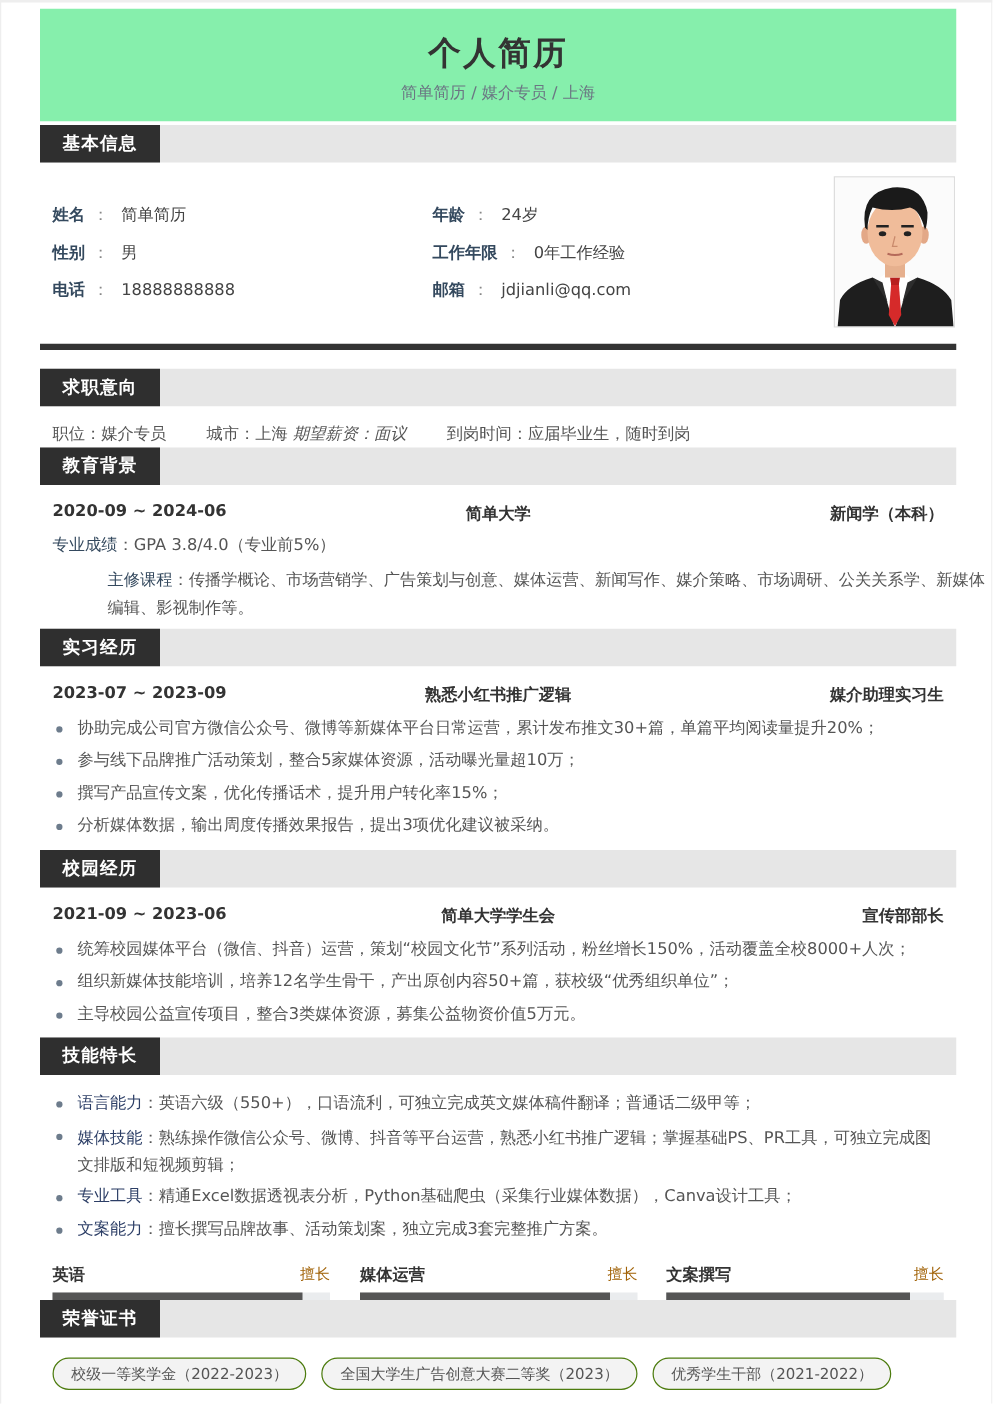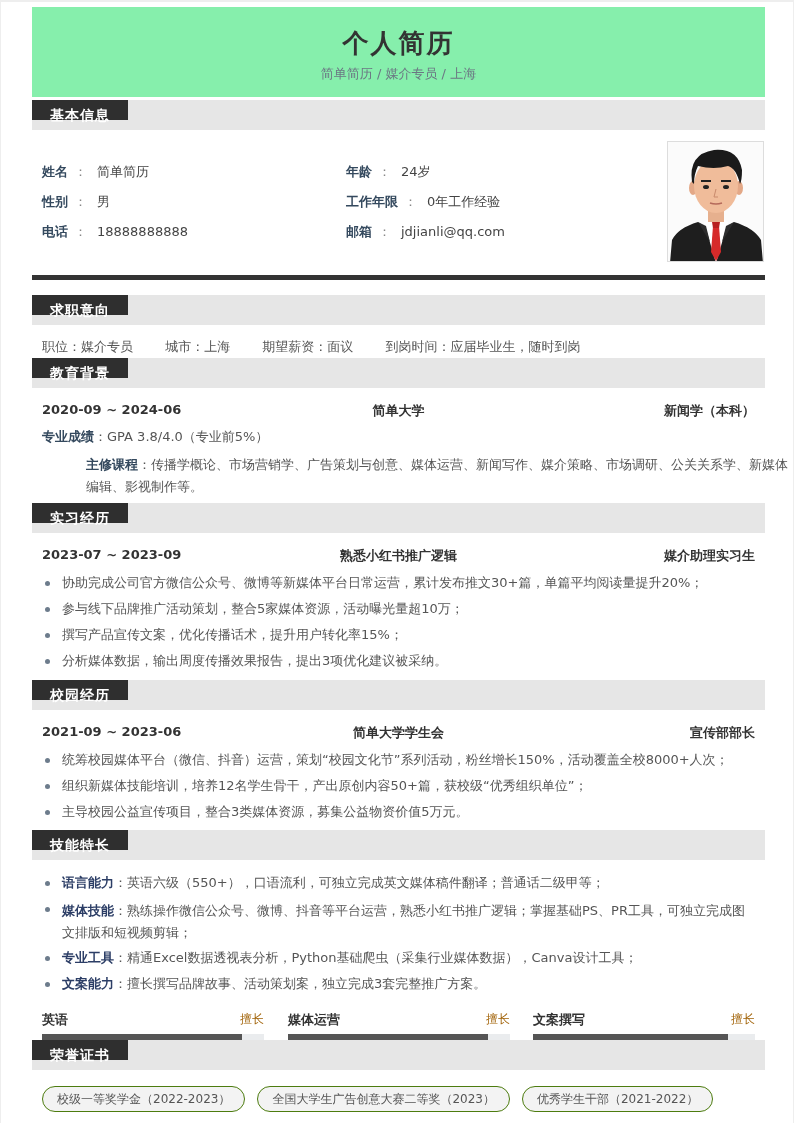--- a/index.html
+++ b/index.html
@@ -3,23 +3,23 @@
 <meta charset="utf-8">
 <style>
   * { box-sizing: border-box; margin: 0; padding: 0; }
   html, body { width: 794px; height: 1123px; background: #ffffff; overflow: hidden; }
   body { font-family: "DejaVu Sans", "Liberation Sans", sans-serif; color: #444; font-size: 13px; position: relative; }
   .page { position: absolute; left: 0; top: 0; width: 794px; height: 1123px; border-left: 1px solid #eee; border-right: 1px solid #eee; border-top: 2px solid #eee; }
   .header { position: absolute; left: 31px; top: 5px; width: 733px; height: 90px; background: #86efac; text-align: center; }
   .header .title { font-size: 26px; font-weight: bold; color: #333; margin-top: 20px; letter-spacing: 2px; line-height: 32px; }
   .header .subtitle { font-size: 13px; color: #6b7683; margin-top: 6px; }
   .sec { position: absolute; left: 31px; width: 733px; height: 30px; background: #e6e6e6; }
-  .sec .tag { position: absolute; left: 0; top: 0; height: 20px; width: 96px; background: #2f2f2f; color: #fff; font-size: 14px; font-weight: bold; line-height: 30px; text-align: center; letter-spacing: 1px; }
+  .sec .tag { position: absolute; left: 0; top: 0; height: 30px; width: 96px; background: #2f2f2f; color: #fff; font-size: 14px; font-weight: bold; line-height: 30px; text-align: center; letter-spacing: 1px; }
   .row { position: absolute; font-size: 13px; color: #444; }
-  .lbl { font-weight: bold; color: #34495e; text-align: center; }
+  .lbl { font-weight: normal; color: #34495e; text-align: center; }
   .info-row { position: absolute; font-size: 13px; }
   .info-row .k { font-weight: bold; color: #34495e; display: inline-block; }
   .info-row .c { color: #888; margin: 0 10px 0 6px; }
   .info-row .v { color: #444; }
   .photo { position: absolute; left: 666px; top: 139px; width: 97px; height: 121px; border: 1px solid #ddd; background: #fff; overflow: hidden; }
   .divider { position: absolute; left: 31px; top: 273px; width: 733px; height: 5px; background: #333; }
   .entry-head { position: absolute; left: 41px; width: 713px; height: 20px; font-size: 13px; font-weight: bold; color: #333; }
   .entry-head .l { position: absolute; left: 0; }
   .entry-head .m { position: absolute; left: 0; width: 100%; text-align: center; }
   .entry-head .r { position: absolute; right: 0; }
@@ -105,21 +105,21 @@
   </div>
 
   <div class="divider"></div>
 
   <div class="sec" style="top:293px;">
     <div class="tag">求职意向</div>
   </div>
   <div class="row" style="left:41px; top:336px; color:#555;">
     <span>职位：媒介专员</span>
     <span style="margin-left:28px;">城市：上海</span>
-    <span style="margin-left:28px;">期望薪资：面议</span>
+    <span style="font-style:italic;">期望薪资：面议</span>
     <span style="margin-left:28px;">到岗时间：应届毕业生，随时到岗</span>
   </div>
 
   <div class="sec" style="top:356px;">
     <div class="tag">教育背景</div>
   </div>
   <div class="entry-head" style="top:400px;">
     <span class="m">简单大学</span>
     <span class="l">2020-09 ~ 2024-06</span>
     <span class="r">新闻学（本科）</span>

